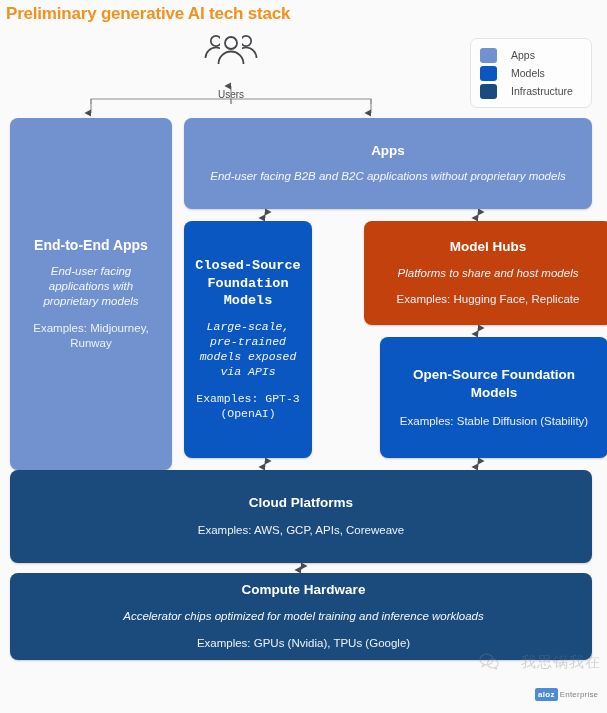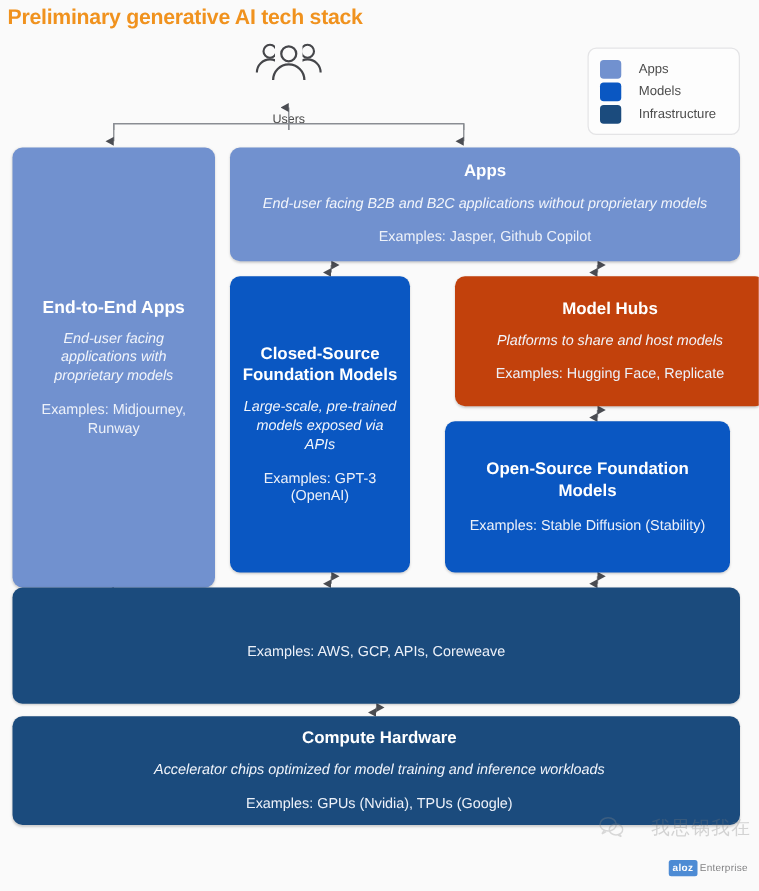--- a/index.html
+++ b/index.html
@@ -52,24 +52,24 @@
     box-shadow:0 1px 2px rgba(0,0,0,0.18);
     display:flex;flex-direction:column;justify-content:center;
   }
   .b-title{font-size:13.5px;font-weight:bold;line-height:1.25;}
   .b-desc{font-size:11.5px;font-style:italic;line-height:1.3;margin-top:10px;color:#F2F5FB;}
   .b-ex{font-size:11.5px;line-height:1.3;margin-top:12px;color:#EDF1F9;}
 
   #box-e2e{left:10px;top:118px;width:162px;height:352px;background:#7191CF;}
   #box-e2e .b-title{font-size:14px;}
   #box-apps{left:184px;top:118px;width:408px;height:91px;background:#7191CF;}
-  #box-closed{left:184px;top:221px;width:144px;height:237px;background:#0A57C2;}
+  #box-closed{left:184px;top:221px;width:128px;height:237px;background:#0A57C2;font-family:Liberation Mono, monospace;}
   #box-closed .b-title{line-height:1.3;}
   #box-hubs{left:364px;top:221px;width:248px;height:104px;background:#c2410c;}
-  #box-open{left:356px;top:337px;width:228px;height:121px;background:#0A57C2;}
+  #box-open{left:380px;top:337px;width:228px;height:121px;background:#0A57C2;}
   #box-open .b-title{line-height:1.3;}
   #box-cloud{left:10px;top:470px;width:582px;height:93px;background:#1B4B7D;}
   #box-hw{left:10px;top:573px;width:582px;height:87px;background:#1B4B7D;padding-left:15px;}
 
   
   #watermark{
     position:absolute;left:479px;top:653px;
     display:flex;gap:22px;
     opacity:0.30;
   }
@@ -158,41 +158,41 @@
 
 <div id="box-e2e" class="box">
   <div class="b-title">End-to-End Apps</div>
   <div class="b-desc">End-user facing applications with proprietary models</div>
   <div class="b-ex">Examples: Midjourney, Runway</div>
 </div>
 
 <div id="box-apps" class="box">
   <div class="b-title">Apps</div>
   <div class="b-desc">End-user facing B2B and B2C applications without proprietary models</div>
-  <div class="b-ex">Examples: Jasper, Github Copilot</div>
 </div>
 
 <div id="box-closed" class="box">
   <div class="b-title">Closed-Source Foundation Models</div>
   <div class="b-desc">Large-scale, pre-trained models exposed via APIs</div>
   <div class="b-ex">Examples: GPT-3 (OpenAI)</div>
 </div>
 
 <div id="box-hubs" class="box">
   <div class="b-title">Model Hubs</div>
   <div class="b-desc">Platforms to share and host models</div>
   <div class="b-ex">Examples: Hugging Face, Replicate</div>
 </div>
 
 <div id="box-open" class="box">
   <div class="b-title">Open-Source Foundation Models</div>
   <div class="b-ex">Examples: Stable Diffusion (Stability)</div>
 </div>
 
 <div id="box-cloud" class="box">
+  <div class="b-title">Cloud Platforms</div>
   <div class="b-ex">Examples: AWS, GCP, APIs, Coreweave</div>
 </div>
 
 <div id="box-hw" class="box">
   <div class="b-title">Compute Hardware</div>
   <div class="b-desc">Accelerator chips optimized for model training and inference workloads</div>
   <div class="b-ex">Examples: GPUs (Nvidia), TPUs (Google)</div>
 </div>
 
 <div id="watermark">

